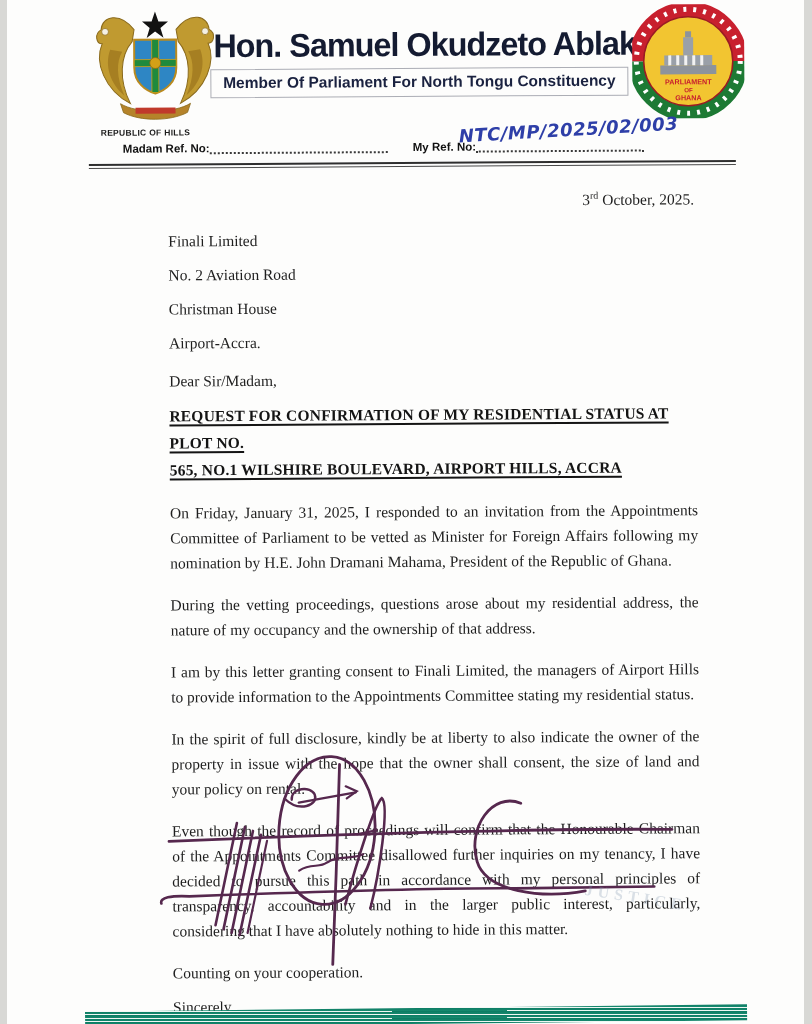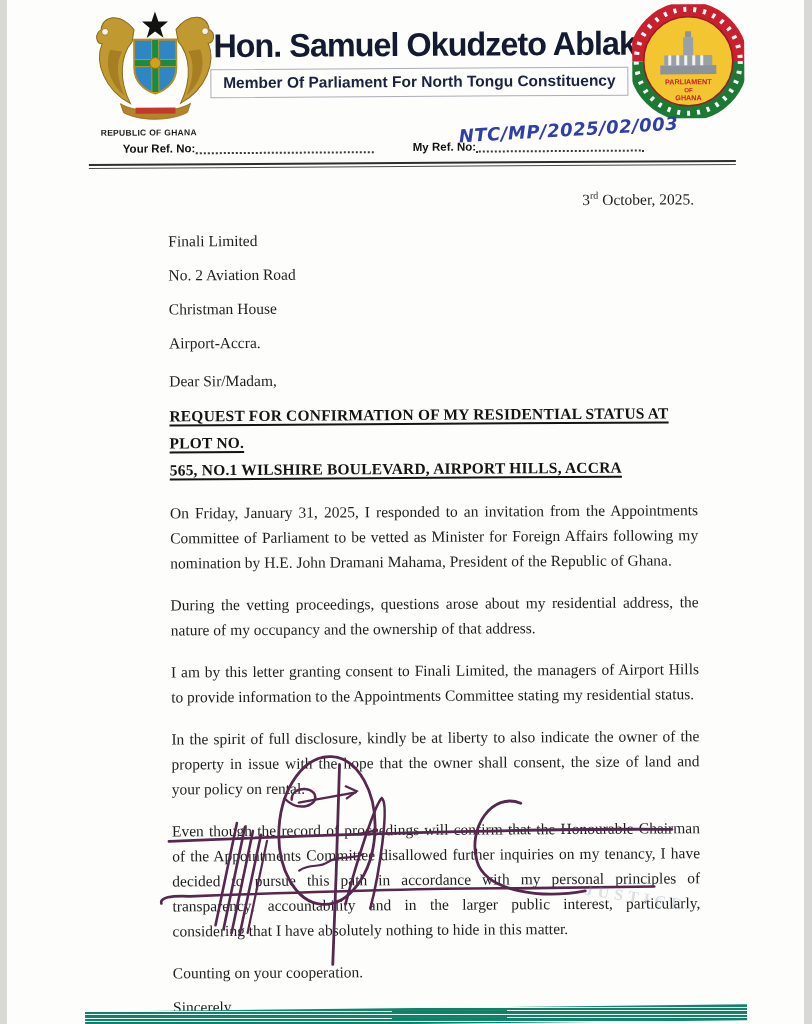--- a/index.html
+++ b/index.html
@@ -133,21 +133,21 @@
         <path d="M44,30 h42 v28 c0,15 -11,23 -21,26 c-10,-3 -21,-11 -21,-26 Z" fill="#2e86c4" stroke="#b98a1f" stroke-width="2"></path>
         <rect x="61.5" y="30" width="7" height="53" fill="#1f8a3d" stroke="#d4a017" stroke-width=".8"></rect>
         <rect x="44" y="50" width="42" height="7" fill="#1f8a3d" stroke="#d4a017" stroke-width=".8"></rect>
         <circle cx="65" cy="53.5" r="5.5" fill="#d4a017" stroke="#8a6a1c" stroke-width=".8"></circle>
       </g>
       <g>
         <path d="M30,94 C46,104 84,104 100,94 L97,103 C80,112 50,112 33,103 Z" fill="#b5832a" stroke="#8a6a1c" stroke-width=".8"></path>
         <path d="M45,98 h40 v6 h-40 z" fill="#c0392b"></path>
       </g>
     </svg>
-    <div class="coa-caption">REPUBLIC OF GHANA</div>
+    <div class="coa-caption">REPUBLIC OF HILLS</div>
 
     <div class="head-title">Hon. Samuel Okudzeto Ablakwa</div>
     <div class="head-sub-wrap">
       <span class="head-sub">Member Of Parliament For North Tongu Constituency</span>
     </div>
 
     <svg class="seal" viewBox="-56 -56 112 112">
       <path d="M -52,0 A 52,52 0 0 1 52,0" fill="none" stroke="#c8202e" stroke-width="15"></path>
       <path d="M 52,0 A 52,52 0 0 1 -52,0" fill="none" stroke="#1d7a34" stroke-width="15"></path>
       <circle r="52" fill="none" stroke="#ffffff" stroke-width="5" stroke-dasharray="3 7"></circle>
@@ -165,21 +165,21 @@
       </g>
       <g font-family="Liberation Sans, sans-serif" font-weight="bold" fill="#c8202e" text-anchor="middle">
         <text y="23" font-size="7.2">PARLIAMENT</text>
         <text y="31" font-size="6.2">OF</text>
         <text y="39" font-size="7.2">GHANA</text>
       </g>
     </svg>
 
     <div class="ref-row">
       <span class="ref-your">
-        <span>Your Ref. No:</span><span class="dotline dl-your"></span>
+        <span>Madam Ref. No:</span><span class="dotline dl-your"></span>
       </span>
       <span class="ref-my">
         <span>My Ref. No:</span><span class="dotline dl-my"></span>
       </span>
       <span class="ref-hand">NTC/MP/2025/02/003</span>
     </div>
     <div class="rule"></div>
 
     <div class="letter">
       <p class="date-line"><span>3</span><sup>rd</sup><span> October, 2025.</span></p>

